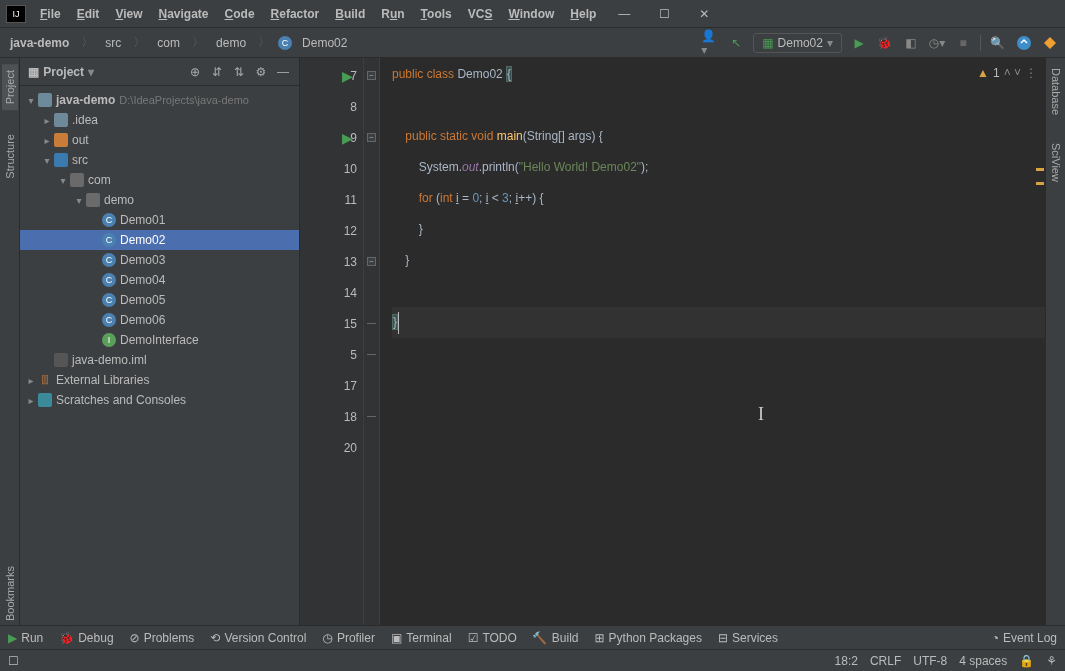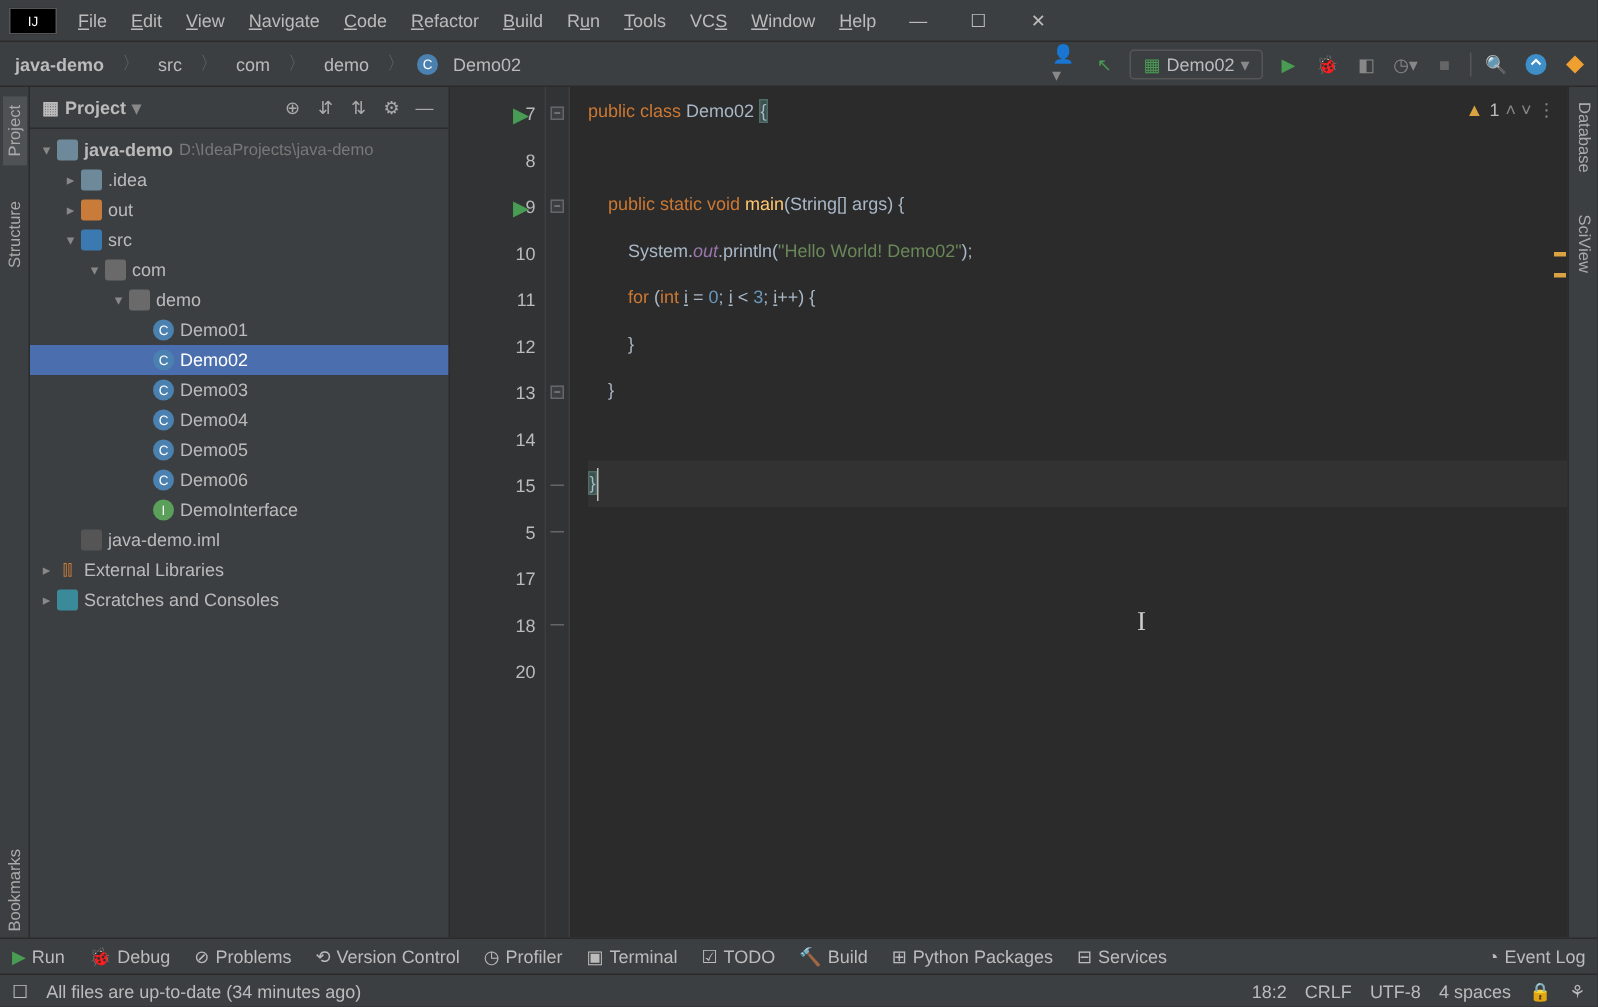--- a/index.html
+++ b/index.html
@@ -1,20 +1,20 @@
 <!DOCTYPE html>
 <html><head>
 <meta charset="utf-8">
 <style>
 * { margin:0; padding:0; box-sizing:border-box; font-family:"Segoe UI",Arial,sans-serif; font-size:12px; color:#bbbbbb; }
 body { background:#3c3f41; width:1065px; height:671px; overflow:hidden; display:flex; flex-direction:column; }
 .titlebar { height:28px; background:#3c3f41; display:flex; align-items:center; border-bottom:1px solid #2b2b2b; }
-.titlebar .logo { width:32px; height:18px; background:#000; margin:0 6px; border:1px solid #555; display:flex; align-items:center; justify-content:center; font-size:9px; color:#fff;}
+.titlebar .logo { width:20px; height:18px; background:#000; margin:0 6px; border:1px solid #555; display:flex; align-items:center; justify-content:center; font-size:9px; color:#fff;}
 .menu { display:flex; gap:0; }
-.menu span { padding:4px 8px; cursor:default; }
+.menu span { padding:4px 8px; cursor:default;font-weight:bold; }
 .menu span u { text-decoration:underline; }
 .title-text { flex:1; text-align:left; padding-left:20px; color:#888; }
 .winbtns { display:flex; gap:0; }
 .winbtns div { width:40px; height:28px; display:flex; align-items:center; justify-content:center; color:#bbb; }
 .navbar { height:30px; background:#3c3f41; display:flex; align-items:center; padding:0 6px; border-bottom:1px solid #2b2b2b; }
 .crumb { display:flex; align-items:center; gap:4px; }
 .crumb span { padding:2px 4px; }
 .crumb .sep { color:#666; }
 .crumb .class-icon { width:14px; height:14px; border-radius:50%; background:#4a81b0; display:inline-flex; align-items:center; justify-content:center; font-size:9px; color:#fff; margin-right:2px;}
 .navbar .spacer { flex:1; }
@@ -357,21 +357,20 @@
     </div>
   <div class="spacer"></div>
   <div class="bt">
       <span>◔</span>
       <span>Event Log</span>
     </div>
 </div>
 
 <div class="statusbar">
   <span>☐</span>
-  <span>All files are up-to-date (34 minutes ago)</span>
   <div class="spacer"></div>
   <span>18:2</span>
   <span>CRLF</span>
   <span>UTF-8</span>
   <span>4 spaces</span>
   <span>🔒</span>
   <span>⚘</span>
 </div>
 
 </body></html>

